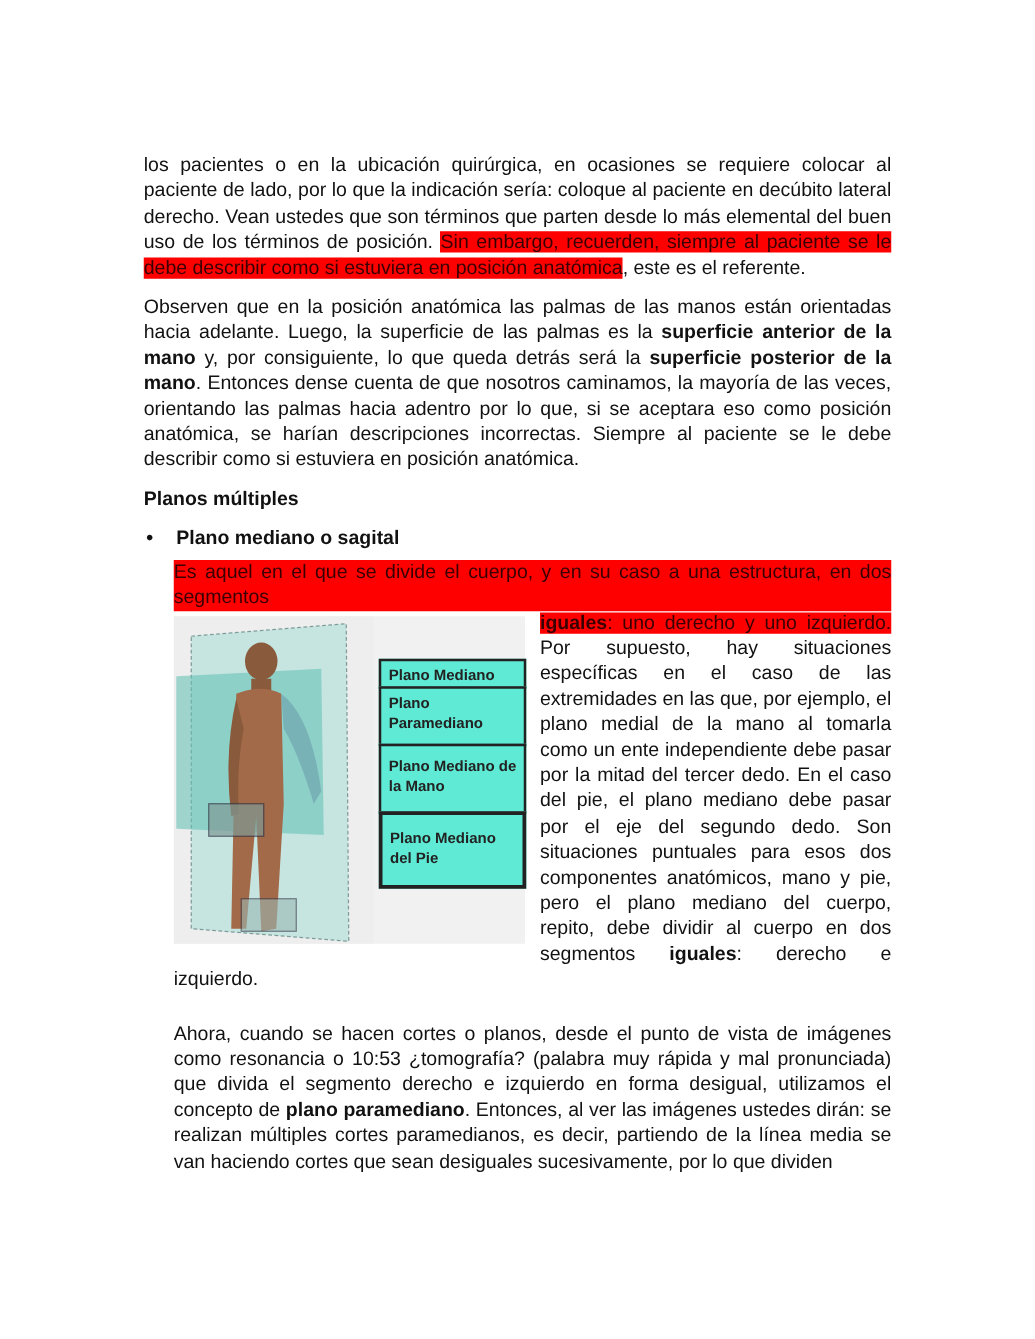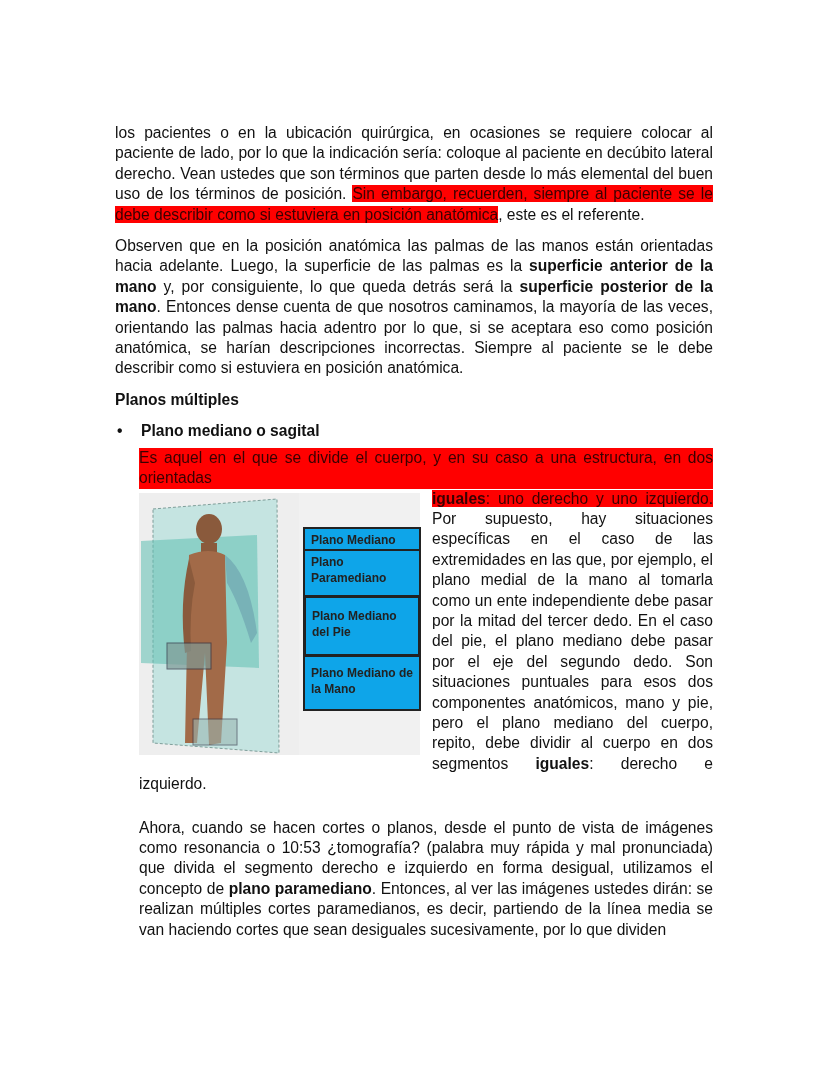--- a/index.html
+++ b/index.html
@@ -8,21 +8,21 @@
   .page { position: absolute; left: 115px; top: 92px; width: 598px; font-size: 15.6px; line-height: 20.4px; margin-top: 31px; }
   p { margin: 0 0 11px 0; text-align: justify; }
   .hl { background: #ff0000; color: #3a0000; }
   b { font-weight: bold; }
   .heading { font-weight: bold; margin: 2px 0 11px 0; }
   .bullet { font-weight: bold; margin: 0 0 6px 0; display: flex; align-items: baseline; }
   .bullet .dot { width: 24px; padding-left: 2px; }
   .indent { margin-left: 24px; }
   .figure { float: left; width: 281px; height: 262px; margin: 4px 12px 0 0; background: #f1f1f1; position: relative; }
   .fig-labels { position: absolute; left: 164px; top: 36px; width: 118px; }
-  .fig-label { border: 2px solid #222; background: #0ea5e9; font-weight: bold; font-size: 12px; line-height: 16px;
+  .fig-label { border: 2px solid #222; background: #5eead4; font-weight: bold; font-size: 12px; line-height: 16px;
                padding: 3px 6px; margin-top: -2px; box-sizing: border-box; color: #222; }
 </style>
 </head>
 <body>
 
 <div class="page">
 
   <p>
     <span>los pacientes o en la ubicación quirúrgica, en ocasiones se requiere colocar al paciente de lado, por lo que la indicación sería: coloque al paciente en decúbito lateral derecho. Vean ustedes que son términos que parten desde lo más elemental del buen uso de los términos de posición. </span><span class="hl">Sin embargo, recuerden, siempre al paciente se le debe describir como si estuviera en posición anatómica</span><span>, este es el referente.</span>
   </p>
@@ -34,41 +34,41 @@
   <div class="heading">Planos múltiples</div>
 
 
   <div class="bullet">
     <span class="dot">•</span>
     <span>Plano mediano o sagital</span>
   </div>
 
   <div class="indent">
     <p style="margin-bottom:0; position:relative;">
-      <span class="hl" style="display:block;text-align-last:justify;">Es aquel en el que se divide el cuerpo, y en su caso a una estructura, en dos orientadas </span>
+      <span class="hl" style="display:block;text-align-last:justify;">Es aquel en el que se divide el cuerpo, y en su caso a una estructura, en dos segmentos </span>
     </p>
     <div style="position:relative; top:-20px;">
       <div class="figure">
         <svg width="160" height="262" viewBox="0 0 160 262" style="position:absolute;left:0;top:0;">
           <rect x="0" y="0" width="160" height="262" fill="#eeeeee"></rect>
           <polygon points="14,16 138,6 140,260 14,250" fill="#bfe3df" stroke="#6a8f8a" stroke-width="1" stroke-dasharray="3,2" opacity="0.85"></polygon>
           <polygon points="2,48 118,42 120,175 2,170" fill="#5fbfb2" opacity="0.55"></polygon>
           <ellipse cx="70" cy="36" rx="13" ry="15" fill="#8a5a3c"></ellipse>
           <rect x="62" y="50" width="16" height="10" fill="#8a5a3c"></rect>
           <path d="M50,62 Q70,54 86,62 L88,150 L82,250 L70,252 L66,160 L58,250 L46,250 L48,150 Z" fill="#a26a48"></path>
           <path d="M86,62 Q110,80 118,140 L112,150 Q100,110 88,90 Z" fill="#6fa5b0" opacity="0.7"></path>
           <path d="M50,66 Q40,110 46,160 L52,158 Q50,120 56,90 Z" fill="#8a5a3c"></path>
           <rect x="28" y="150" width="44" height="26" fill="#7f9a96" stroke="#334" stroke-width="1" opacity="0.7"></rect>
           <rect x="54" y="226" width="44" height="26" fill="#9ab8b4" stroke="#334" stroke-width="1" opacity="0.6"></rect>
         </svg>
         <div class="fig-labels">
           <div class="fig-label" style="height:24px;">Plano Mediano</div>
           <div class="fig-label" style="height:48px;">Plano Paramediano</div>
+          <div class="fig-label" style="height:56px;padding-top:8px;">Plano Mediano de la Mano</div>
           <div class="fig-label" style="height:62px;padding-top:10px;border-width:3px;">Plano Mediano del Pie</div>
-          <div class="fig-label" style="height:56px;padding-top:8px;">Plano Mediano de la Mano</div>
         </div>
       </div>
       <p style="margin-top:20px;">
         <span class="hl"><b>iguales</b><span>: uno derecho y uno izquierdo.</span></span><span> Por supuesto, hay situaciones específicas en el caso de las extremidades en las que, por ejemplo, el plano medial de la mano al tomarla como un ente independiente debe pasar por la mitad del tercer dedo. En el caso del pie, el plano mediano debe pasar por el eje del segundo dedo. Son situaciones puntuales para esos dos componentes anatómicos, mano y pie, pero el plano mediano del cuerpo, repito, debe dividir al cuerpo en dos segmentos </span><b>iguales</b><span>: derecho e izquierdo.</span>
       </p>
       <div style="clear:both;"></div>
     </div>
 
     <p style="margin-top:-8px;">
       <span>Ahora, cuando se hacen cortes o planos, desde el punto de vista de imágenes como resonancia o 10:53 ¿tomografía? (palabra muy rápida y mal pronunciada) que divida el segmento derecho e izquierdo en forma desigual, utilizamos el concepto de </span><b>plano paramediano</b><span>. Entonces, al ver las imágenes ustedes dirán: se realizan múltiples cortes paramedianos, es decir, partiendo de la línea media se van haciendo cortes que sean desiguales sucesivamente, por lo que dividen</span>

